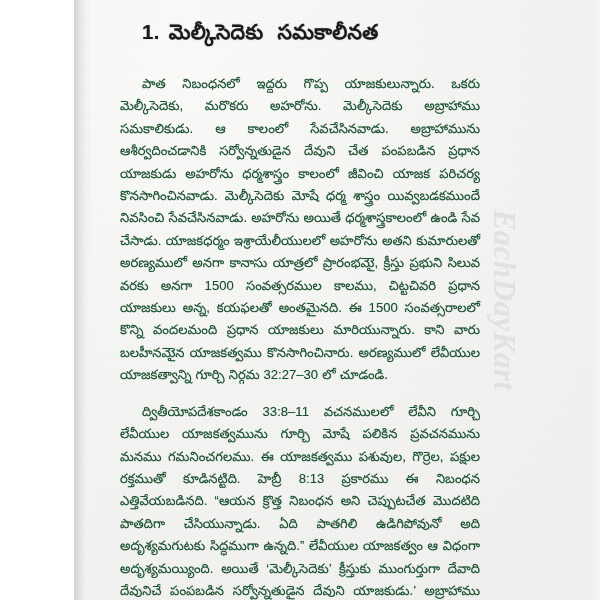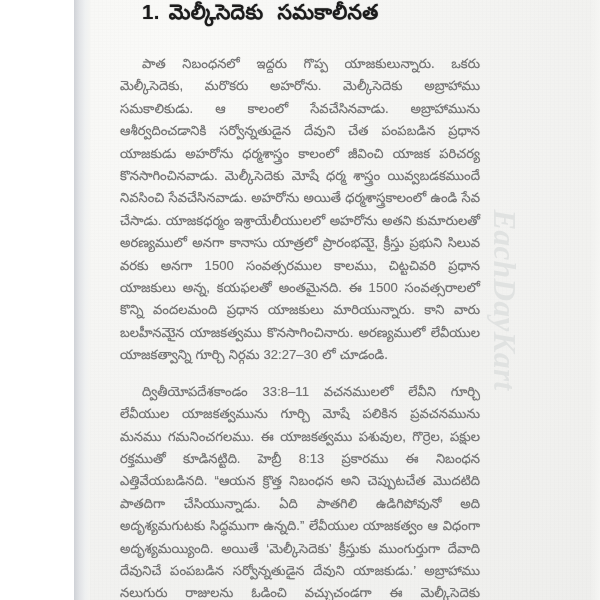--- a/index.html
+++ b/index.html
@@ -66,37 +66,37 @@
   }
 
   .chapter-title {
     font-family: "Liberation Sans", "DejaVu Sans", sans-serif;
     font-weight: 700;
     font-size: 20.5px;
     color: #1c1c1c;
     letter-spacing: .3px;
     text-align: left;
     margin: 0;
-    padding-top: 0;
+    padding-top: 20px;
     padding-left: 22px;
     white-space: nowrap;
     text-shadow: 0 0 1.1px rgba(40,40,40,.55);
   }
   .title-num { margin-right: 9px; }
   .title-gap { display: inline-block; width: 14px; }
 
   .body-block {
     margin-top: 24px;
   }
   p.para {
     margin: 0 18px 14px 0;
     font-family: "Liberation Sans", "DejaVu Sans", sans-serif;
     font-size: 13.1px;
     line-height: 22.4px;
-    color: #737373;
+    color: #14532d;
     text-align: justify;
     text-justify: inter-word;
     text-indent: 22px;
     word-spacing: .4px;
     text-shadow: 0 0 .7px rgba(60,60,60,.45);
     -webkit-hyphens: none;
     hyphens: none;
   }
   p.para:last-child { margin-bottom: 0; }
 

